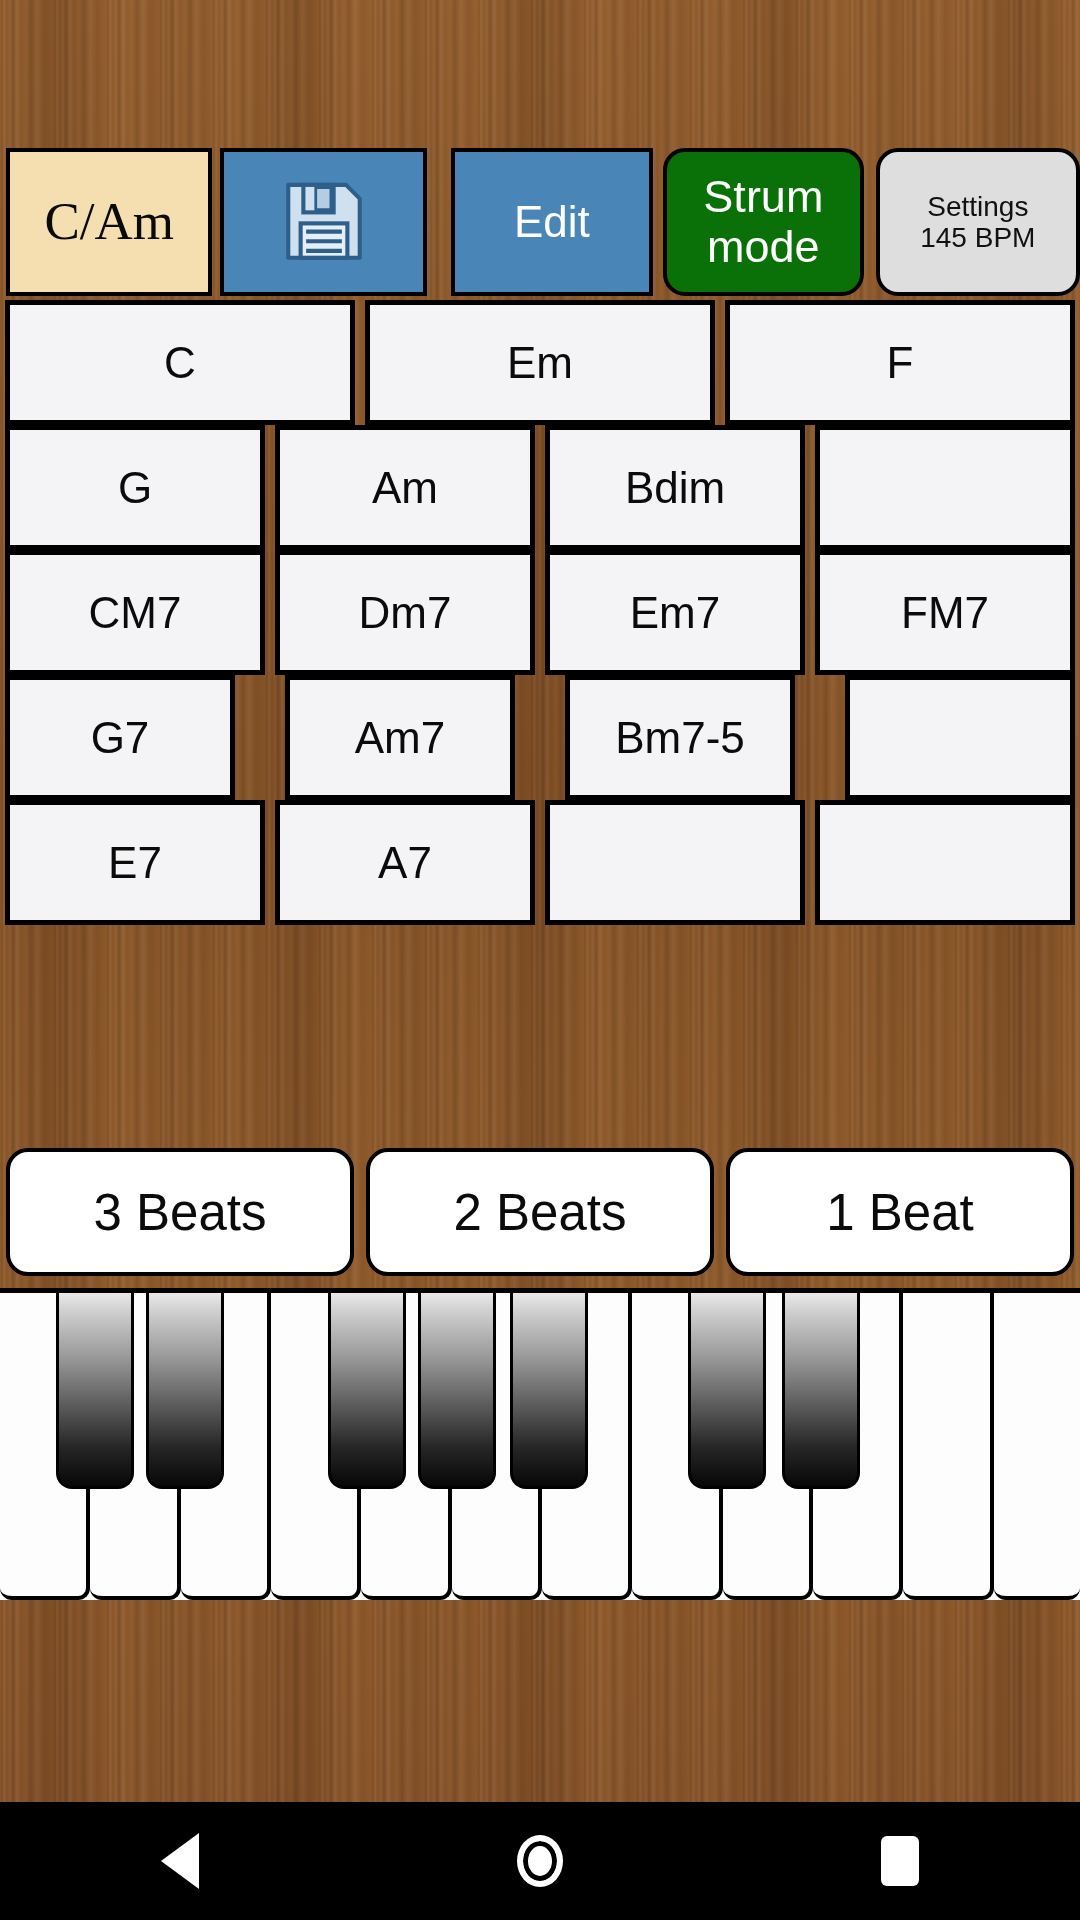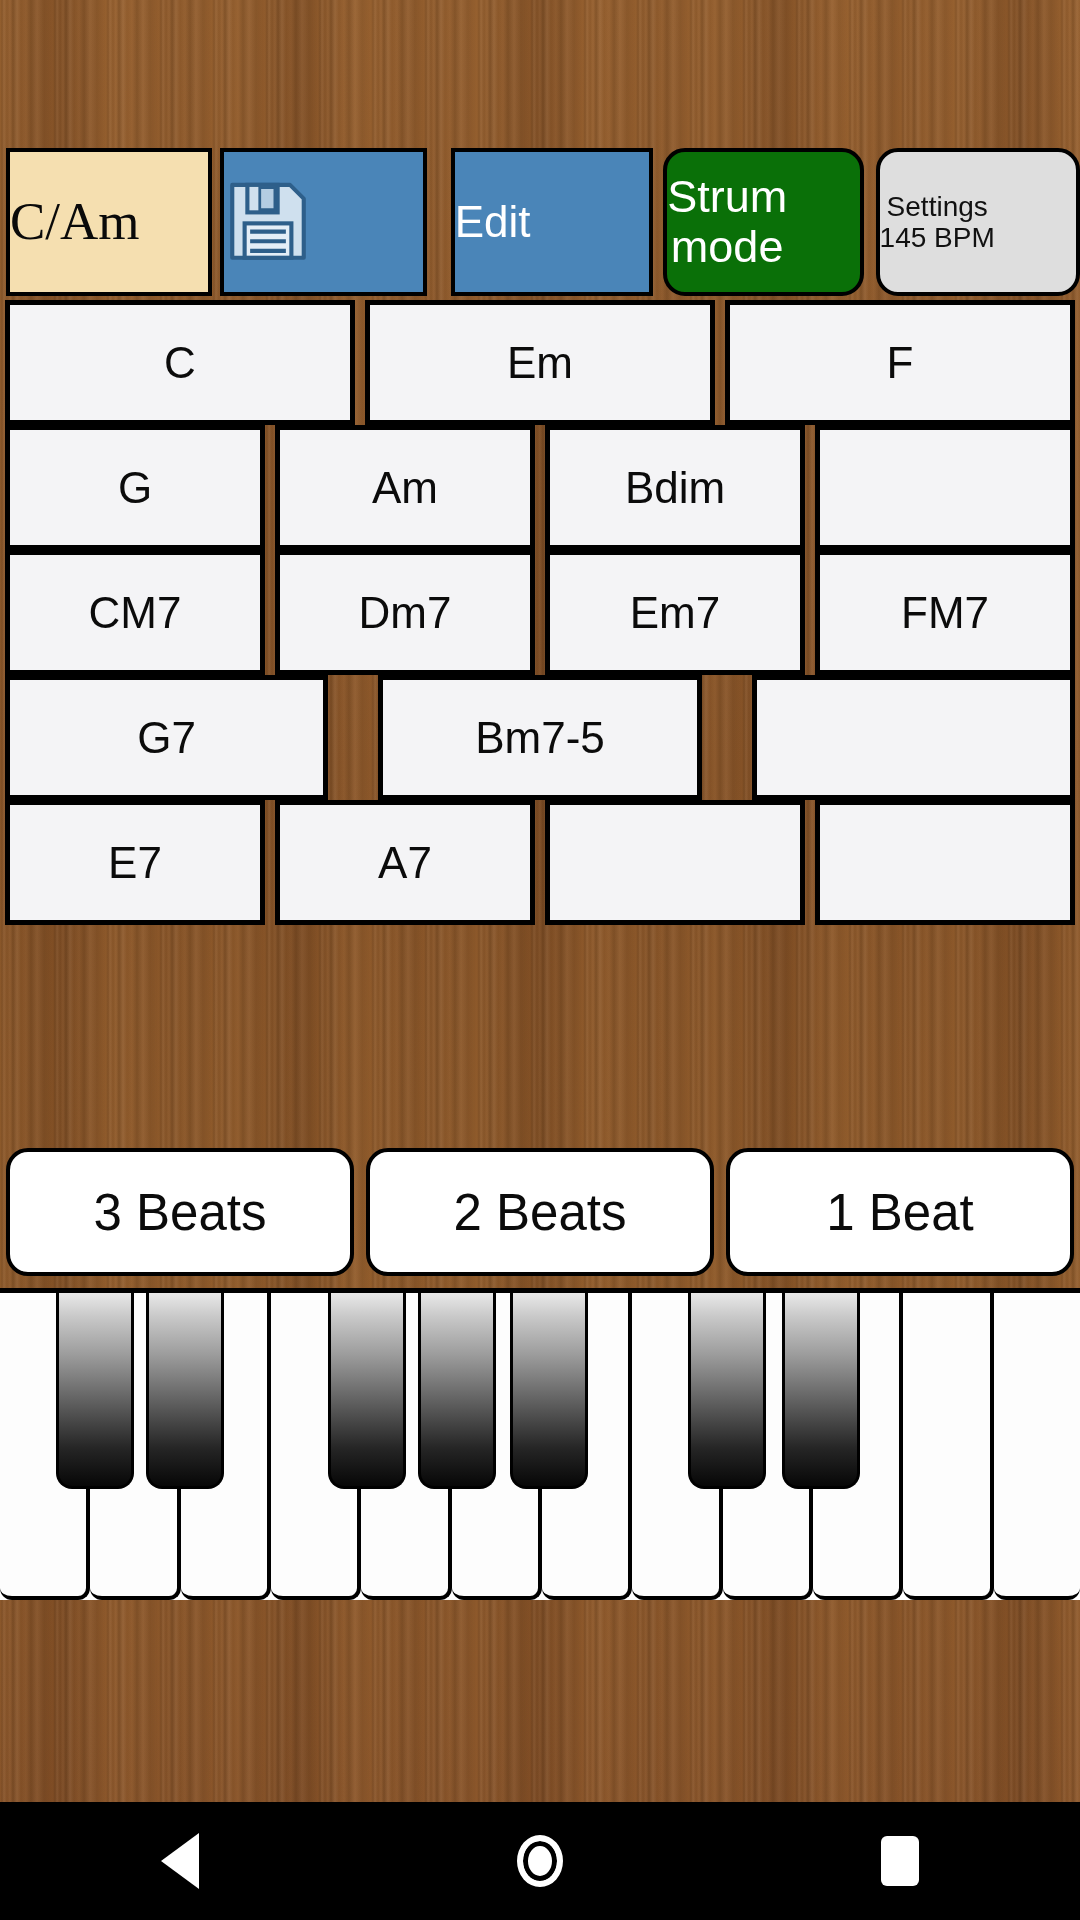--- a/index.html
+++ b/index.html
@@ -53,21 +53,21 @@
     left: 0; top: 148px;
     width: 1080px; height: 148px;
     display: flex;
     align-items: stretch;
   }
   .tb-btn {
     position: relative;
     border: 4px solid #000;
     display: flex;
     align-items: center;
-    justify-content: flex-start;
+    justify-content: center;
     text-align: center;
     line-height: 1.12;
     overflow: hidden;
   }
   .tb-key {
     width: 210px;
     margin-left: 6px;
     background: #f5dfb0;
     color: #0a0a0a;
     font-family: "Liberation Serif", serif;
@@ -279,20 +279,21 @@
         <div class="gcell empty"></div>
       </div>
       <div class="grow" style="top: 250px;">
         <div class="gcell">CM7</div>
         <div class="gcell">Dm7</div>
         <div class="gcell">Em7</div>
         <div class="gcell">FM7</div>
       </div>
       <div class="grow" style="top: 375px; gap: 40px;">
         <div class="gcell">G7</div>
+        <div class="gcell">Am7</div>
         <div class="gcell">Bm7-5</div>
         <div class="gcell empty"></div>
       </div>
       <div class="grow" style="top: 500px;">
         <div class="gcell">E7</div>
         <div class="gcell">A7</div>
         <div class="gcell empty"></div>
         <div class="gcell empty"></div>
       </div>
     </div>

